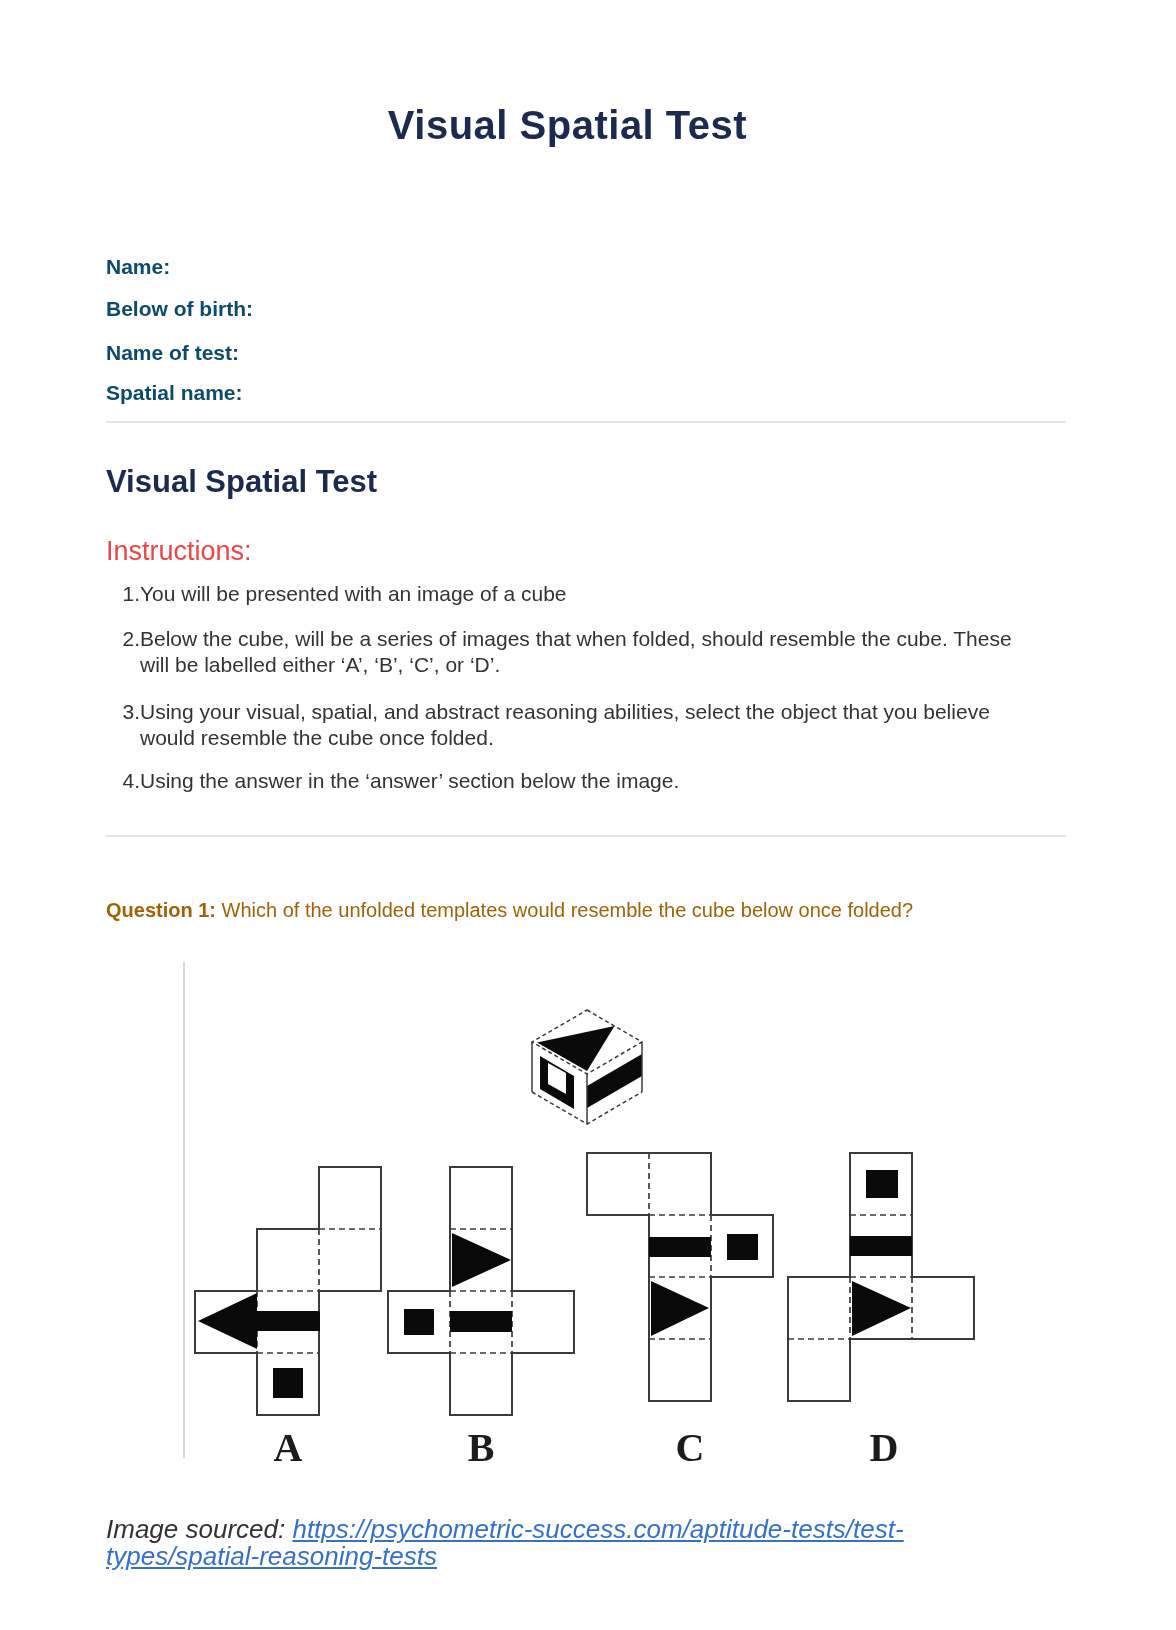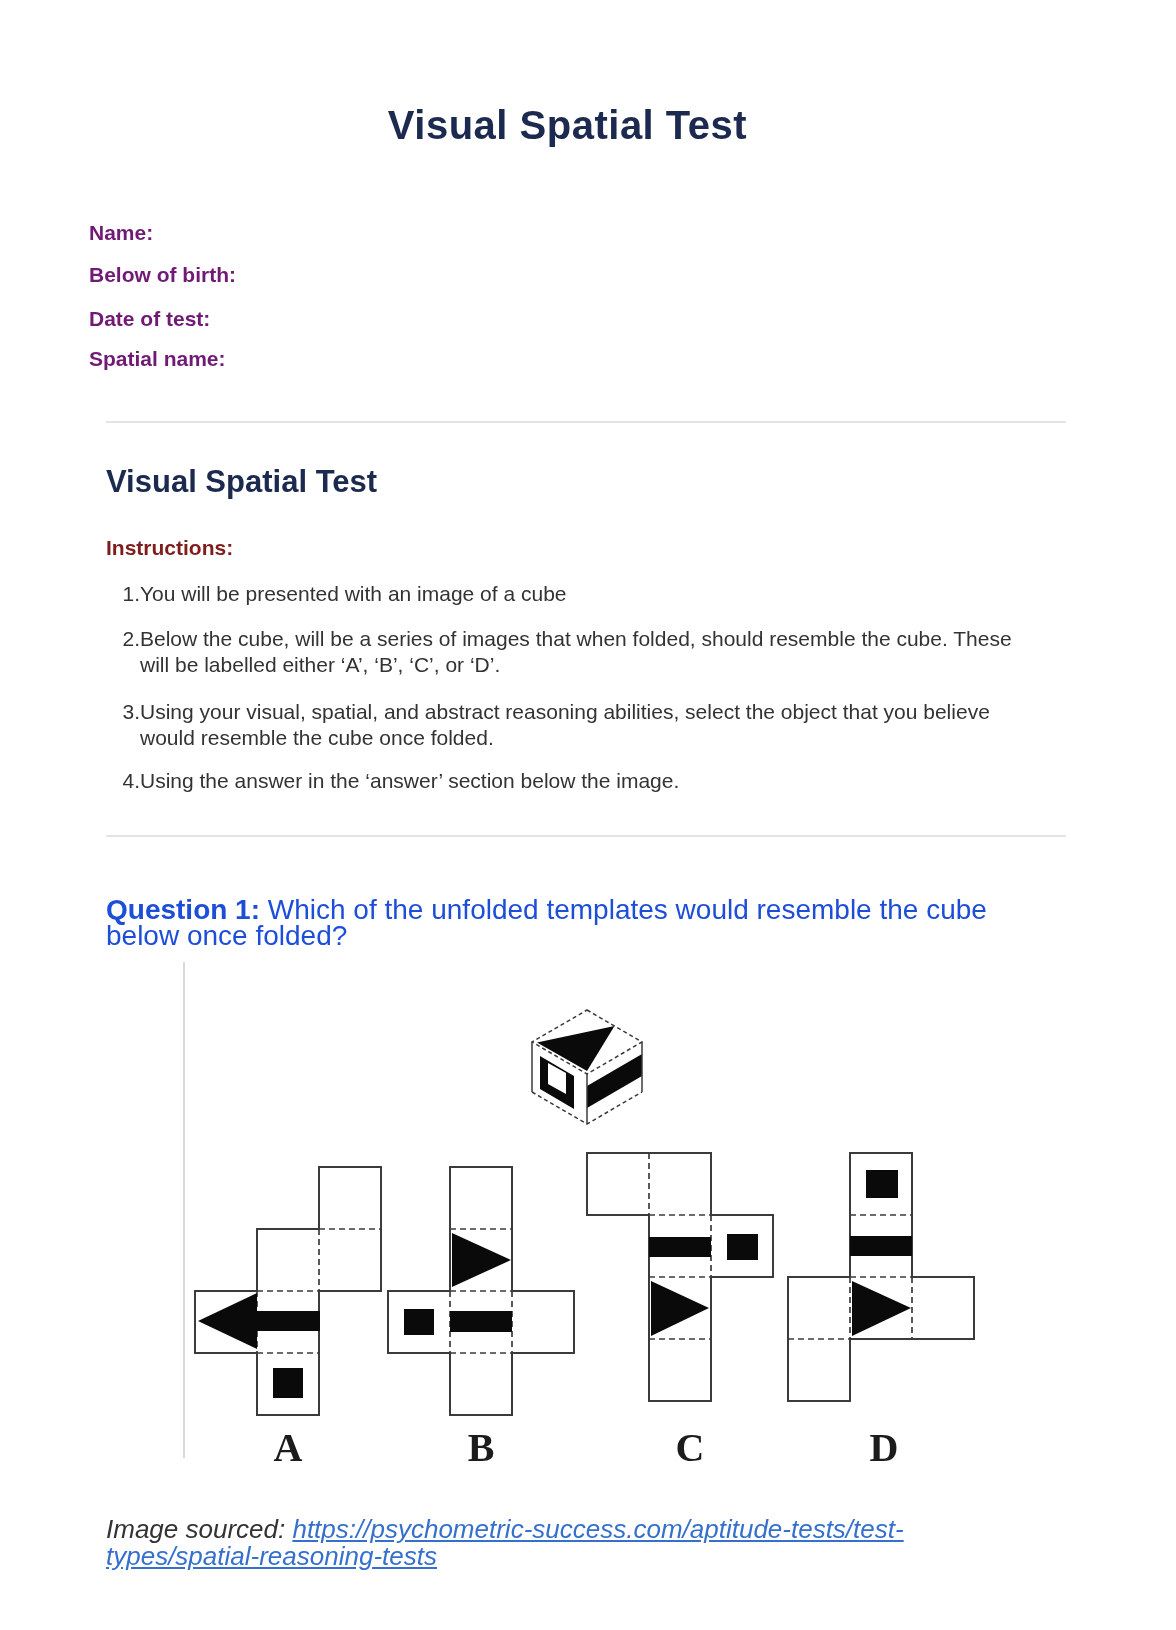--- a/index.html
+++ b/index.html
@@ -6,28 +6,28 @@
   html,body { background:#ffffff; }
   .page {
     position:relative; width:1176px; height:1630px; background:#ffffff;
     font-family:"Liberation Sans", sans-serif; color:#2f2f2f; overflow:hidden;
   }
   .abs { position:absolute; }
   .doc-title {
     left:0; top:103px; width:1135px; text-align:center;
     font-size:40px; font-weight:bold; color:#1b2a4e; letter-spacing:0.5px;
   }
-  .form-label { left:89px; font-size:21px; font-weight:bold; line-height:26px; color:#701a75; }
+  .form-label { left:106px; font-size:21px; font-weight:bold; line-height:26px; color:#0c4a6e;margin-top:34px; }
   .divider { left:106px; width:960px; height:2px; background:#e4e4e4; }
   .section-heading { left:106px; top:464px; font-size:31px; font-weight:bold; color:#1b2a4e; }
-  .instructions-label { left:106px; top:536px; font-size:21px; font-weight:bold; color:#7f1d1d; }
+  .instructions-label { left:106px; top:536px; font-size:27px; font-weight:normal; color:#ef4444; }
   .list-item { left:106px; width:940px; display:flex; font-size:21px; line-height:26px; color:#333333; }
   .list-num { width:34px; text-align:right; flex:0 0 34px; }
   .list-text { width:890px; }
-  .question-line { left:106px; top:897px; width:940px; font-size:28px; line-height:26px; color:#1d4ed8; }
+  .question-line { left:106px; top:897px; width:940px; font-size:20px; line-height:26px; color:#a16207; }
   .question-label { font-weight:bold; }
   .figure-svg { left:170px; top:960px; }
   .option-label {
     top:1424px; width:80px; text-align:center;
     font-family:"Liberation Serif", serif; font-size:40px; font-weight:bold; color:#1c1c1c;
   }
   .source-line {
     left:106px; top:1516px; width:905px;
     font-size:26px; line-height:27px; font-style:italic; color:#333333;
     overflow-wrap:break-word;
@@ -36,21 +36,21 @@
 </style>
 </head>
 <body>
 
 <div class="page">
 
   <div class="abs doc-title">Visual Spatial Test</div>
 
   <div class="abs form-label" style="top:220px;">Name:</div>
   <div class="abs form-label" style="top:262px;">Below of birth:</div>
-  <div class="abs form-label" style="top:306px;">Date of test:</div>
+  <div class="abs form-label" style="top:306px;">Name of test:</div>
   <div class="abs form-label" style="top:346px;">Spatial name:</div>
 
   <div class="abs divider" style="top:421px;"></div>
 
   <div class="abs section-heading">Visual Spatial Test</div>
   <div class="abs instructions-label">Instructions:</div>
 
   <div class="abs list-item" style="top:581px;">
     <span class="list-num">1.</span>
     <span class="list-text">You will be presented with an image of a cube</span>

